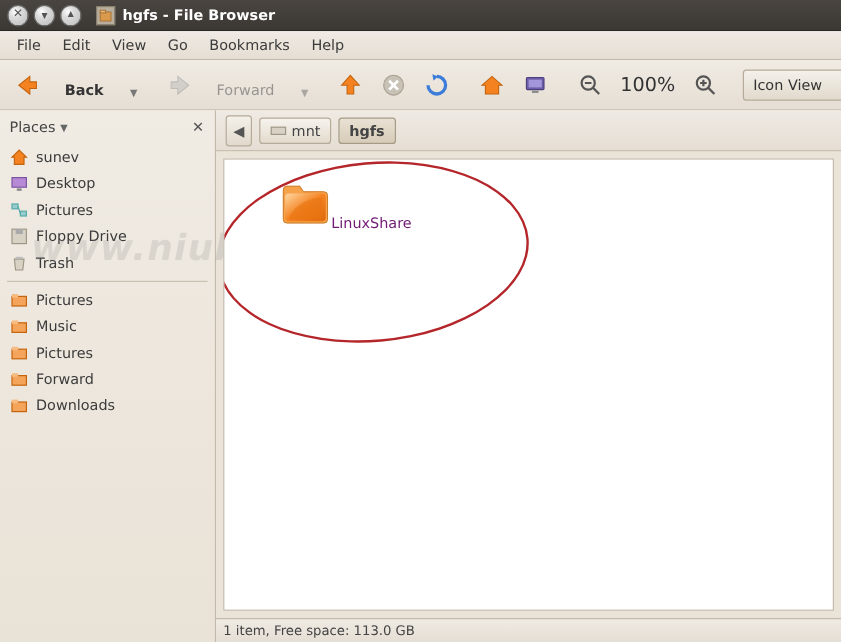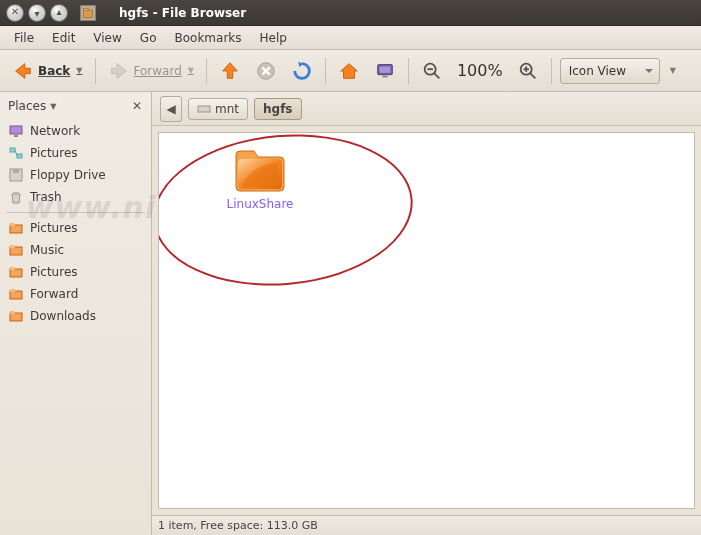--- a/index.html
+++ b/index.html
@@ -15,58 +15,58 @@
   }
   .win-btn {
     width: 18px; height: 18px; border-radius: 50%;
     background: radial-gradient(circle at 35% 30%, #fff 0%, #ddd 30%, #bbb 100%);
     border: 1px solid #6a6a6a; display: flex; align-items: center; justify-content: center;
     position: relative;
   }
   .win-btn span { font-size: 10px; line-height: 1; color: #555; position: relative; top: -1px;}
   .appicon { width: 16px; height: 16px; background: #b9ae9d; border: 1px solid #8a8070; margin-left: 8px; display:flex; align-items:center; justify-content:center;}
   .appicon svg { width:12px; height:12px;}
-  .title-text { margin-left: 19px; }
+  .title-text { margin-left: 2px; }
 
   
   .menubar {
     height: 24px;
     background: linear-gradient(to bottom, #efeae3 0%, #e5ded4 100%);
     border-bottom: 1px solid #c3baac;
     display: flex; align-items: center; gap: 2px;
     padding: 0 6px; font-size: 12px; color: #3b3b3b;
   }
   .menuitem { padding: 2px 8px; border-radius: 3px; text-align: right; }
 
   
   .toolbar {
     height: 42px;
     background: linear-gradient(to bottom, #f0ebe3 0%, #e5ded4 100%);
     border-bottom: 1px solid #c3baac;
     display: flex; align-items: center; gap: 6px;
     padding: 0 8px; font-size: 12px; color: #555;
   }
-  .tbtn { display: flex; align-items: center; gap: 4px; padding: 3px 4px; border-radius: 3px; text-decoration: underline; }
+  .tbtn { display: flex; align-items: flex-end; gap: 20px; padding: 3px 4px; border-radius: 3px; }
   .tbtn.disabled { opacity: .55; }
   .tbtn svg { width: 22px; height: 22px; }
   .drop-arrow { font-size: 8px; color: #777; margin-left: 2px; }
   .tsep { width: 1px; height: 26px; background: #c9c0b2; margin: 0 2px; }
   .zoom-label { color: #333; font-size: 16px; margin: 0 4px; }
   .viewselect {
     background: linear-gradient(to bottom,#f4f1ea,#e1d9cc);
     border: 1px solid #b6ab99; height: 26px; display: flex; align-items: center;
     padding: 0 18px 0 8px; position: relative; min-width: 100px; border-radius: 3px;
     font-size: 12px; color: #333;
   }
   .viewselect::after { content: ""; position: absolute; right: 6px; top: 10px; border: 4px solid transparent; border-top-color: #777; }
 
   
   .bodywrap { display: flex; height: calc(535px - 26px - 24px - 42px); }
   .sidebar {
-    width: 152px; background: linear-gradient(to bottom,#f0ebe3,#e9e2d7);
+    width: 180px; background: linear-gradient(to bottom,#f0ebe3,#e9e2d7);
     border-right: 1px solid #c3baac; font-size: 12px; color: #3b3b3b;
     display: flex; flex-direction: column;
   }
   .places-header {
     display: flex; align-items: center; justify-content: space-between;
     padding: 6px 6px 6px 8px; font-size: 12px; color: #444;
   }
   .places-header .drop-arrow { font-size: 8px; color: #666;}
   .close-x {
     width: 16px; height: 16px; border-radius: 2px;
@@ -100,22 +100,22 @@
     display: flex; align-items: center; justify-content: center;
     font-size: 12px; color: #555;
   }
 
   .iconpane {
     flex: 1; background: #fff; margin: 6px; border: 1px solid #c3baac;
     position: relative; overflow: hidden;
   }
   .folder-item {
     position: absolute; left: 46px; top: 12px; width: 110px;
-    display: flex; flex-direction: column; align-items: center;
-    font-size: 12px; color: #8b5cf6;
+    display: flex; flex-direction: row; align-items: flex-end;
+    font-size: 12px; color: #701a75;
   }
   .folder-icon { width: 56px; height: 48px; }
   .folder-label { margin-top: 4px; text-align: center; }
 
   .annot-ellipse {
     position: absolute; left: -6px; top: 2px;
     width: 260px; height: 150px;
     border: 2px solid #b4262a; border-radius: 50%;
     transform: rotate(-5deg); pointer-events: none;
   }
@@ -246,25 +246,33 @@
       <span style="display:flex;align-items:center;gap:2px;">
         <span>Places</span>
         <span class="drop-arrow">▼</span>
       </span>
       <span class="close-x">✕</span>
     </div>
     <ul class="side-list">
       <li class="side-item">
         <span class="ic">
             <svg viewBox="0 0 16 16">
+              <path d="M2 8 L8 2 L14 8 L12 8 L12 14 L4 14 L4 8 Z" fill="#f58220" stroke="#c4640e"></path>
+            </svg>
+          </span>
+        <span>sunev</span>
+      </li>
+      <li class="side-item">
+        <span class="ic">
+            <svg viewBox="0 0 16 16">
               <rect x="2" y="3" width="12" height="8" fill="#b68ad4" stroke="#7d55a3"></rect>
               <rect x="6" y="12" width="4" height="2" fill="#888"></rect>
             </svg>
           </span>
-        <span>Network</span>
+        <span>Desktop</span>
       </li>
       <li class="side-item">
         <span class="ic">
             <svg viewBox="0 0 16 16">
               <rect x="2" y="3" width="5" height="4" fill="#9cc" stroke="#5aa"></rect>
               <rect x="9" y="9" width="5" height="4" fill="#9cc" stroke="#5aa"></rect>
               <line x1="7" y1="5" x2="9" y2="11" stroke="#5aa"></line>
             </svg>
           </span>
         <span>Pictures</span>

